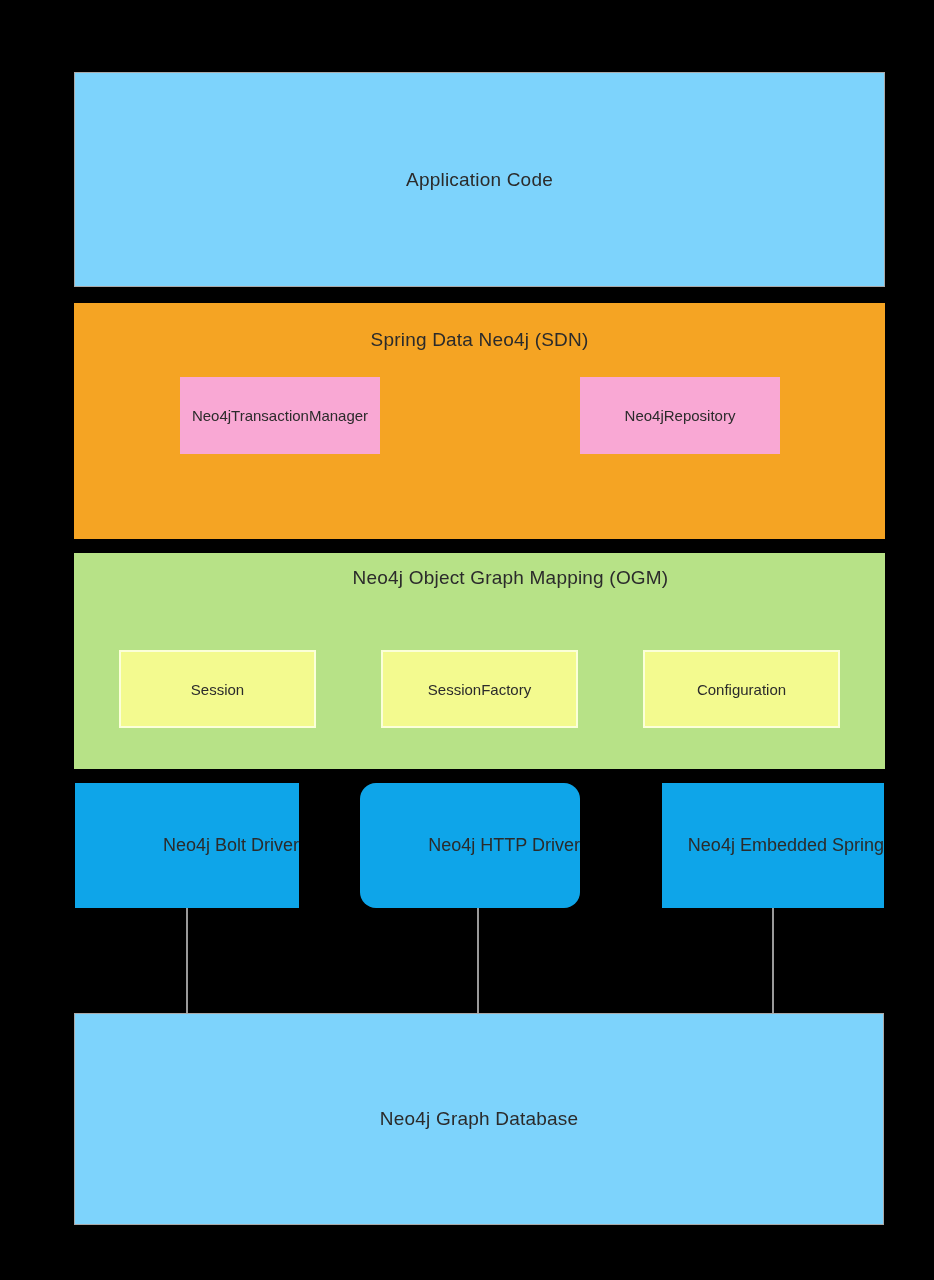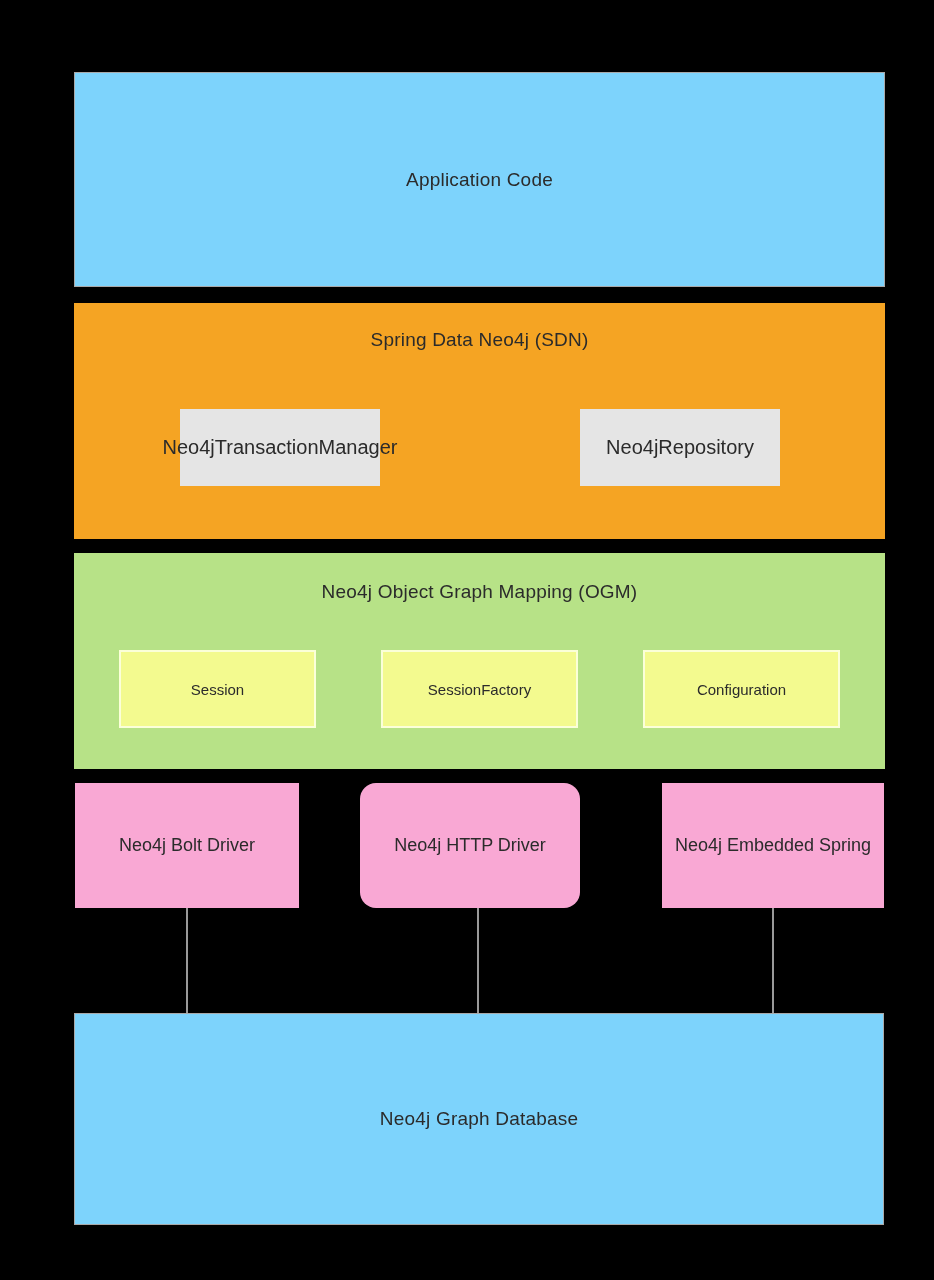--- a/index.html
+++ b/index.html
@@ -43,53 +43,54 @@
 
   
   #sdn-box {
     position: absolute;
     left: 74px; top: 303px; width: 811px; height: 236px;
     background: #f5a423;
     box-sizing: border-box;
   }
   #sdn-title { top: 26px; }
   .sdn-inner {
-    background: #e5e5e5;
-    font-size: 20px;
+    background: #f9a8d4;
+    font-size: 15px;
     height: 77px;
-    top: 106px;
+    top: 74px;
   }
   #sdn-tm-box   { left: 106px; width: 200px; }
   #sdn-repo-box { left: 506px; width: 200px; }
 
   
   #ogm-box {
     position: absolute;
     left: 74px; top: 553px; width: 811px; height: 216px;
     background: #b7e287;
     box-sizing: border-box;
   }
-  #ogm-title { top: 28px; }
+  #ogm-title { top: 14px; padding-left: 31px; }
   .ogm-inner {
     background: #f3fa8f;
     border: 2px solid #fbffd9;
     font-size: 15px;
     height: 78px;
     top: 97px;
   }
   #ogm-session-box { left: 45px;  width: 197px; }
   #ogm-factory-box { left: 307px; width: 197px; }
   #ogm-config-box  { left: 569px; width: 197px; }
 
   
   .driver-box {
-    background: #f9a8d4;
+    background: #0ea5e9;
     top: 783px;
     height: 125px;
     font-size: 18px;
+    justify-content: flex-end;
   }
   #driver-bolt     { left: 75px;  width: 224px; }
   #driver-http     { left: 360px; width: 220px; border-radius: 16px; }
   #driver-embedded { left: 662px; width: 222px; }
 
   
   .connector {
     position: absolute;
     top: 908px;
     height: 105px;

